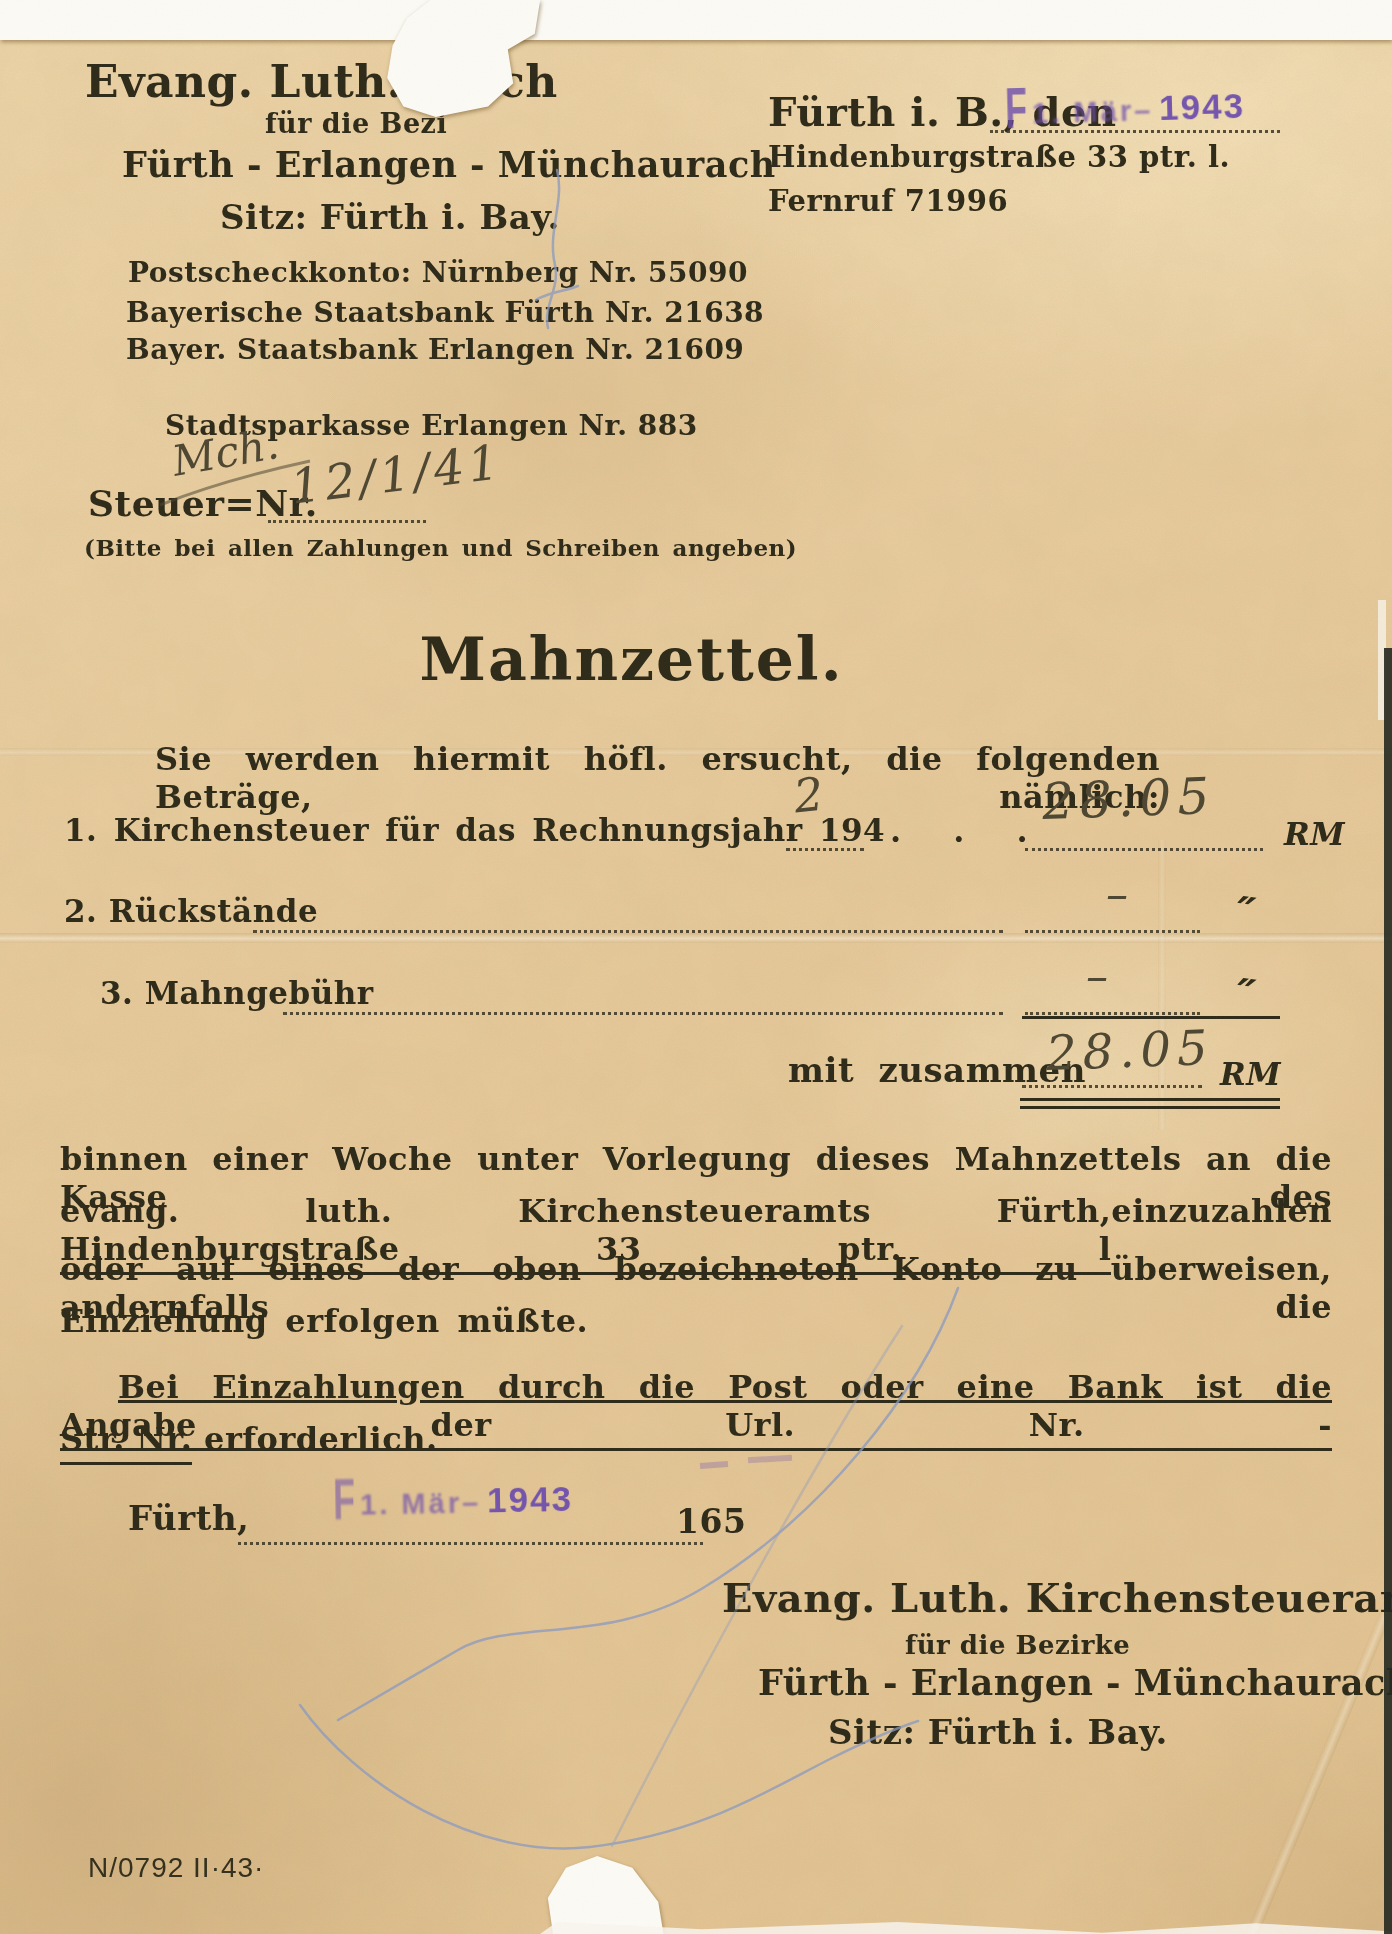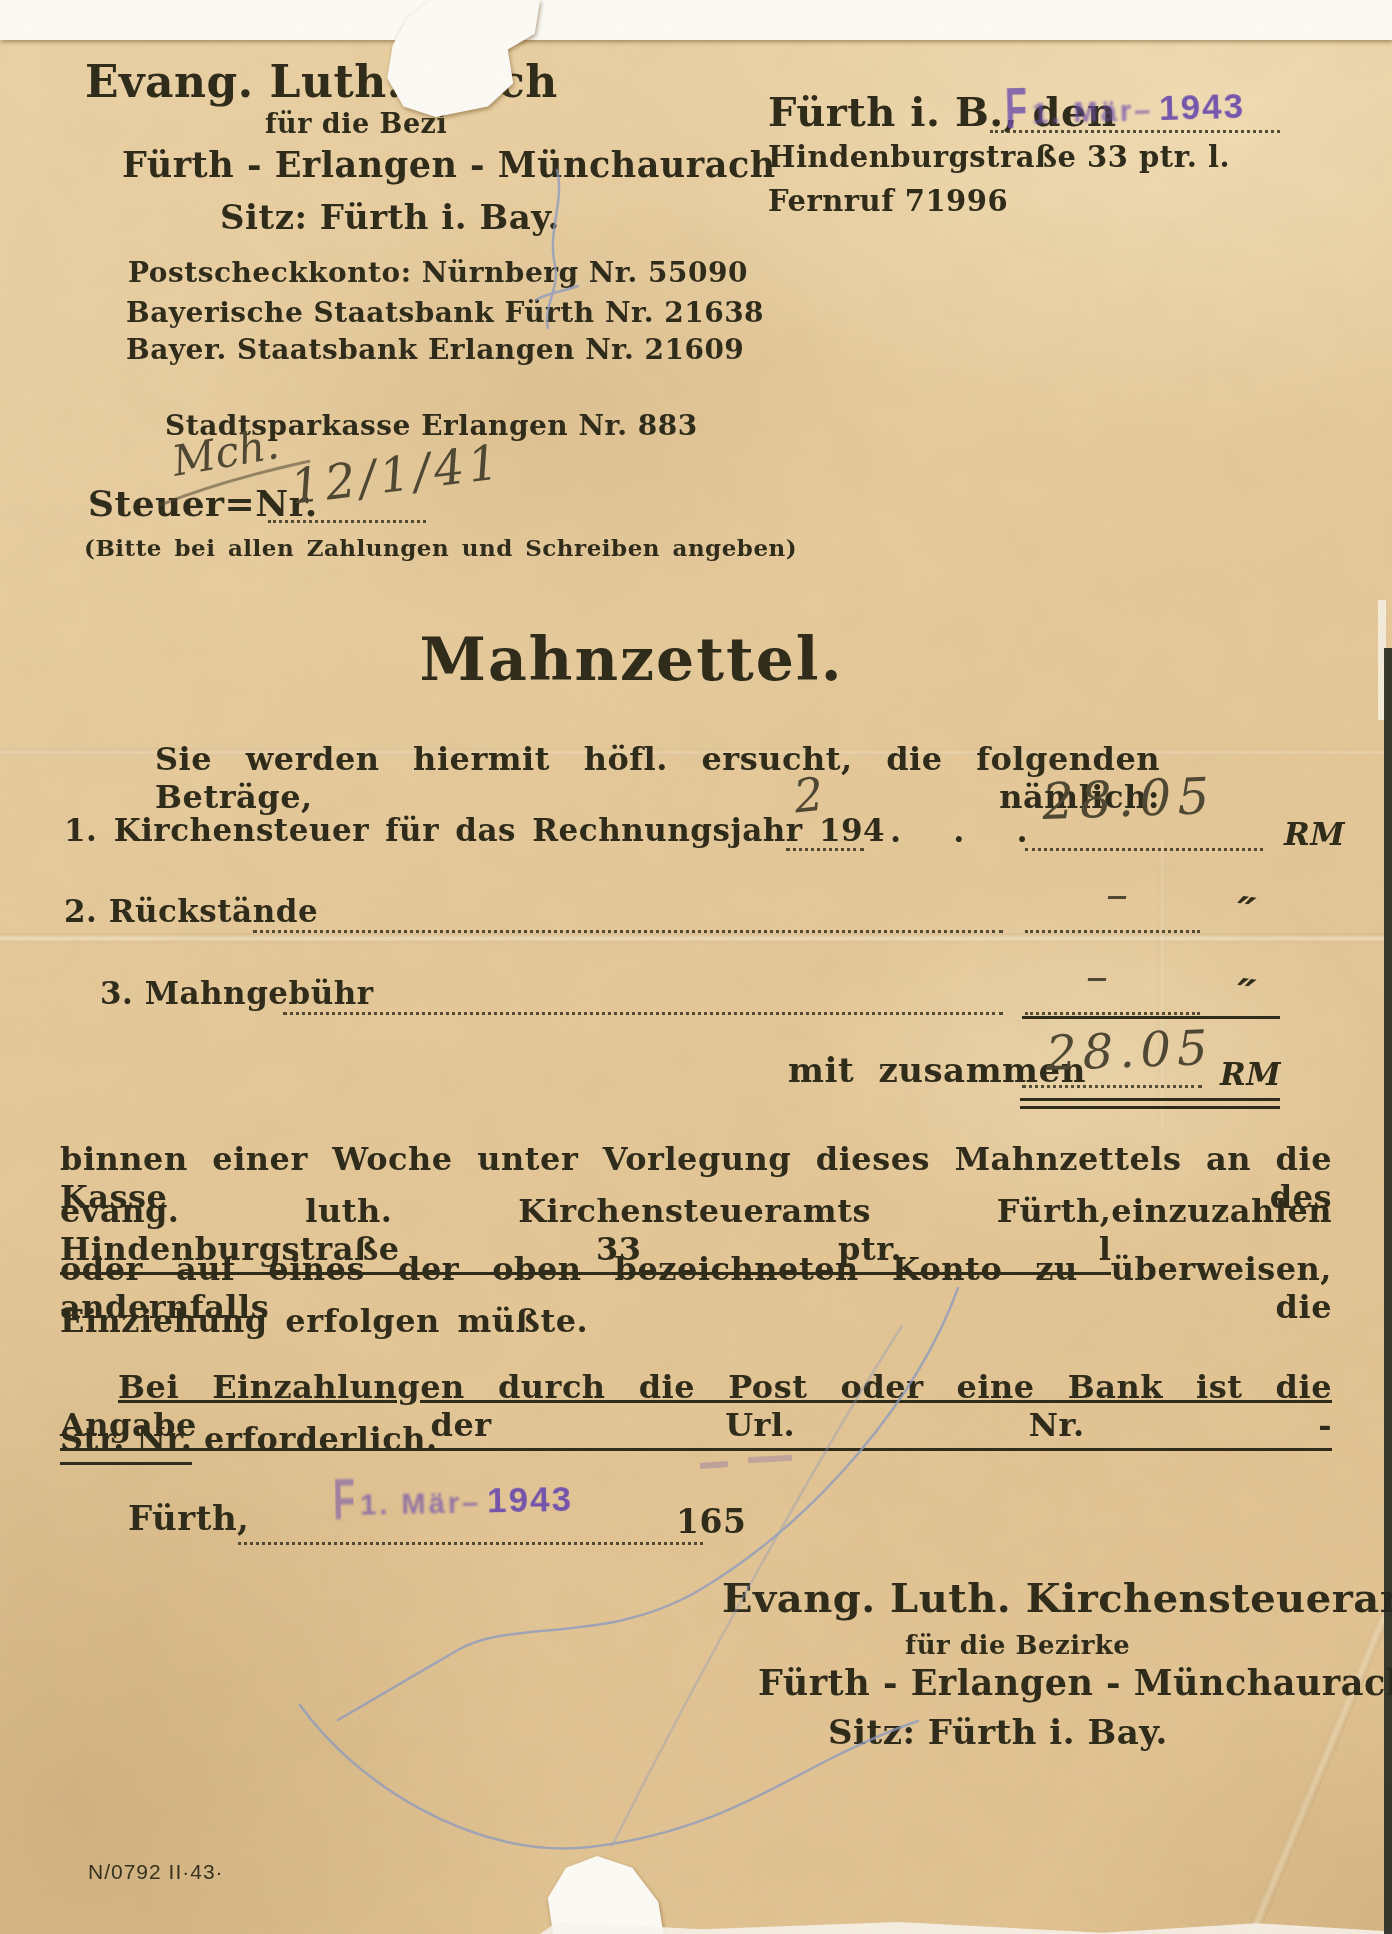--- a/index.html
+++ b/index.html
@@ -136,21 +136,21 @@
   </div>
   <div class="abs" style="left:700px;top:1462px;width:28px;height:6px;background:#6e4fae;opacity:.3;transform:rotate(-4deg);z-index:3;"></div>
   <div class="abs" style="left:748px;top:1456px;width:44px;height:6px;background:#6e4fae;opacity:.28;transform:rotate(-3deg);z-index:3;"></div>
   <div class="abs print z2" style="left:676px;top:1502px;font-size:33px;">165</div>
 
   <div class="abs print z2" style="left:722px;top:1574px;font-size:40px;">Evang. Luth. Kirchensteueramt</div>
   <div class="abs print z2" style="left:905px;top:1630px;font-size:26px;">für die Bezirke</div>
   <div class="abs print z2" style="left:758px;top:1662px;font-size:35px;">Fürth - Erlangen - Münchaurach</div>
   <div class="abs print z2" style="left:828px;top:1712px;font-size:34px;">Sitz: Fürth i. Bay.</div>
 
-  <div class="abs z2" style="left:88px;top:1852px;font-size:21px;font-family:'Liberation Sans',sans-serif;letter-spacing:1px;color:#34301e;margin-top:8px;">N/0792 II·43·</div>
+  <div class="abs z2" style="left:88px;top:1852px;font-size:28px;font-family:'Liberation Sans',sans-serif;letter-spacing:1px;color:#34301e;">N/0792 II·43·</div>
 
   <svg class="pen" width="1392" height="1934" viewBox="0 0 1392 1934">
     <g fill="none" stroke="#8a9ac0" stroke-width="2.5" stroke-linecap="round" opacity=".75">
       <path d="M557,170 c8,30 -10,62 -2,95 c5,24 -12,40 -7,63"></path>
       <path d="M536,300 c12,-8 30,-9 42,-14"></path>
       <path d="M958,1288 c-40,110 -140,230 -255,300 c-95,58 -190,30 -245,62 c-38,22 -95,55 -120,70"></path>
       <path d="M300,1705 c55,78 175,155 290,142 c110,-13 175,-55 240,-88 c38,-19 70,-32 88,-38"></path>
       <path d="M612,1846 c75,-150 200,-380 290,-520" opacity=".5"></path>
     </g>
     <path d="M160,505 c45,-18 95,-32 150,-44" fill="none" stroke="#4e4733" stroke-width="3" opacity=".55"></path>

